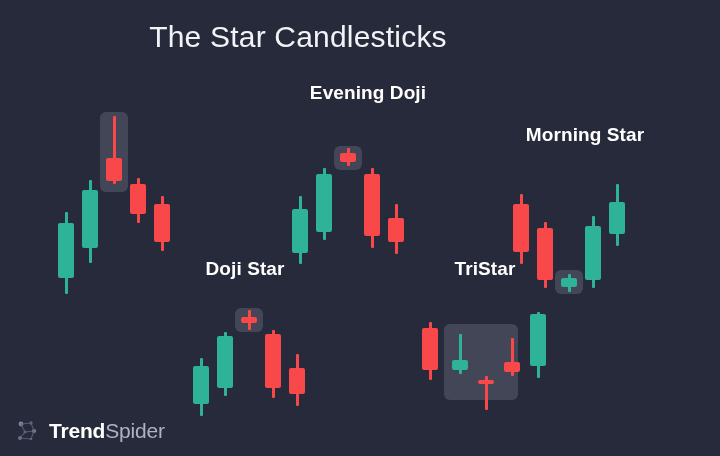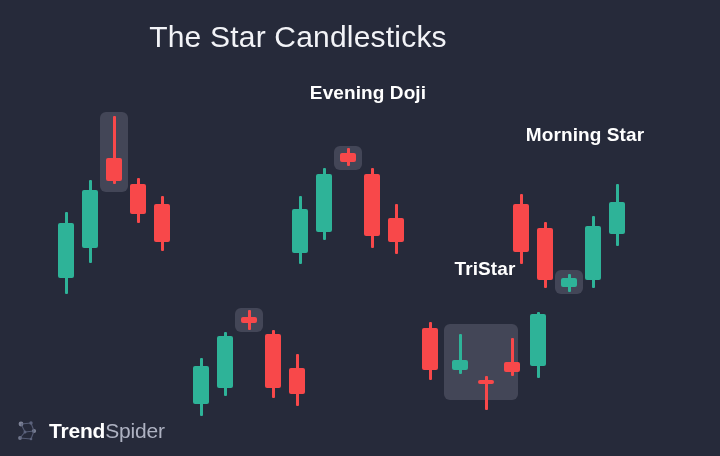--- a/index.html
+++ b/index.html
@@ -143,20 +143,21 @@
             <div class="wick" style="top: 66px; height: 72px;"></div>
             <div class="body" style="top: 76px; height: 54px;"></div>
           </div>
           <div class="candle up" style="left: 124px; top: 0px; width: 16px; height: 160px;">
             <div class="wick" style="top: 34px; height: 62px;"></div>
             <div class="body" style="top: 52px; height: 32px;"></div>
           </div>
         </div>
       </div>
       <div class="pattern" style="left: 165px; top: 258px; width: 160px; height: 190px;">
+        <div class="pattern-label">Doji Star</div>
         <div class="chart">
           <div class="highlight" style="left: 70px; top: 24px; width: 28px; height: 24px; background: rgba(130, 132, 150, 0.32);"></div>
           <div class="candle up" style="left: 28px; top: 0px; width: 16px; height: 160px;">
             <div class="wick" style="top: 74px; height: 58px;"></div>
             <div class="body" style="top: 82px; height: 38px;"></div>
           </div>
           <div class="candle up" style="left: 52px; top: 0px; width: 16px; height: 160px;">
             <div class="wick" style="top: 48px; height: 64px;"></div>
             <div class="body" style="top: 52px; height: 52px;"></div>
           </div>

